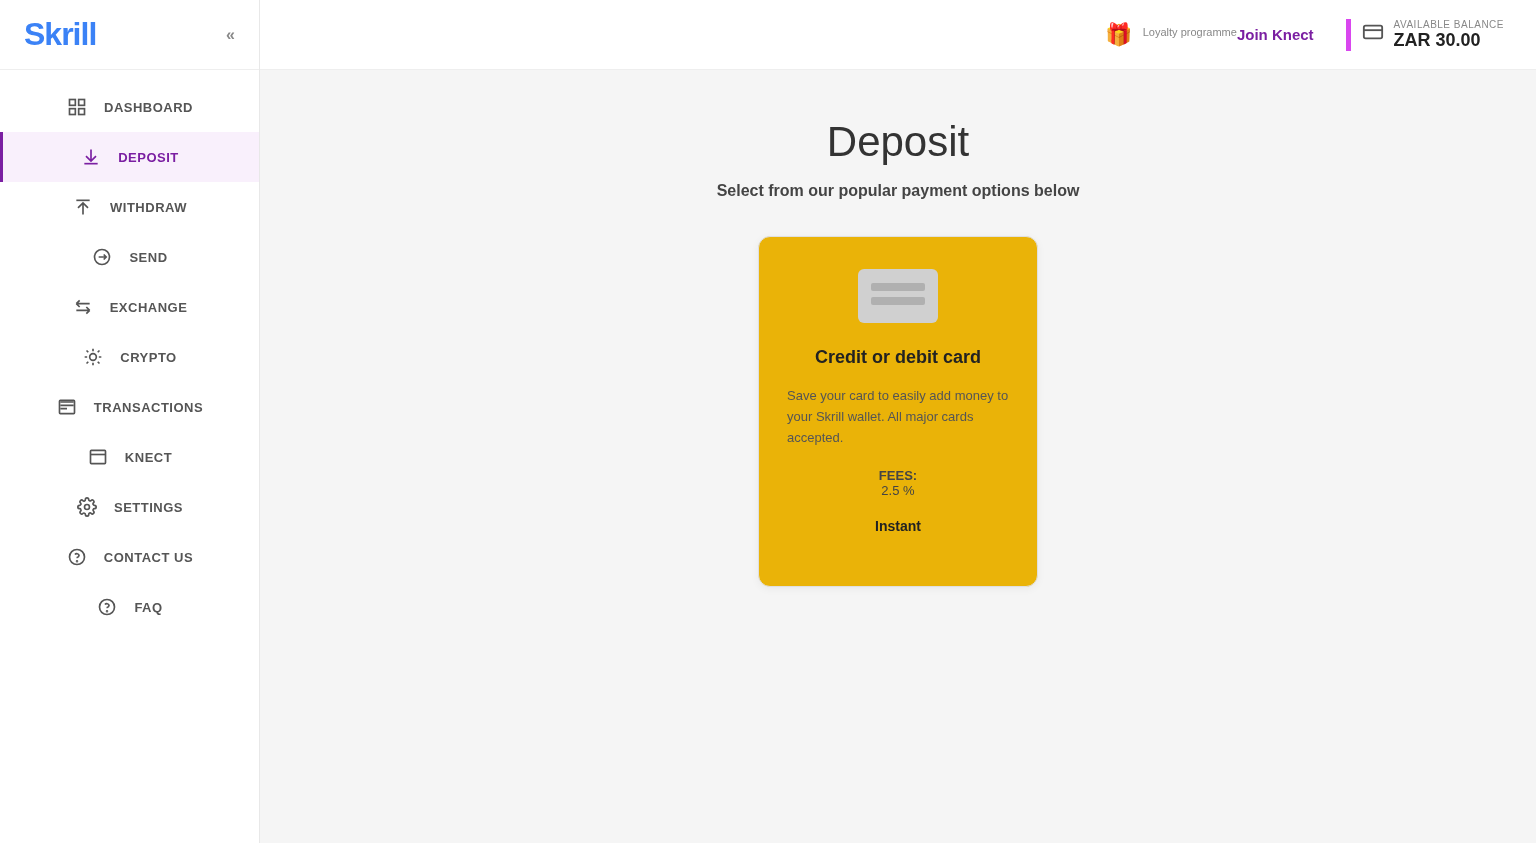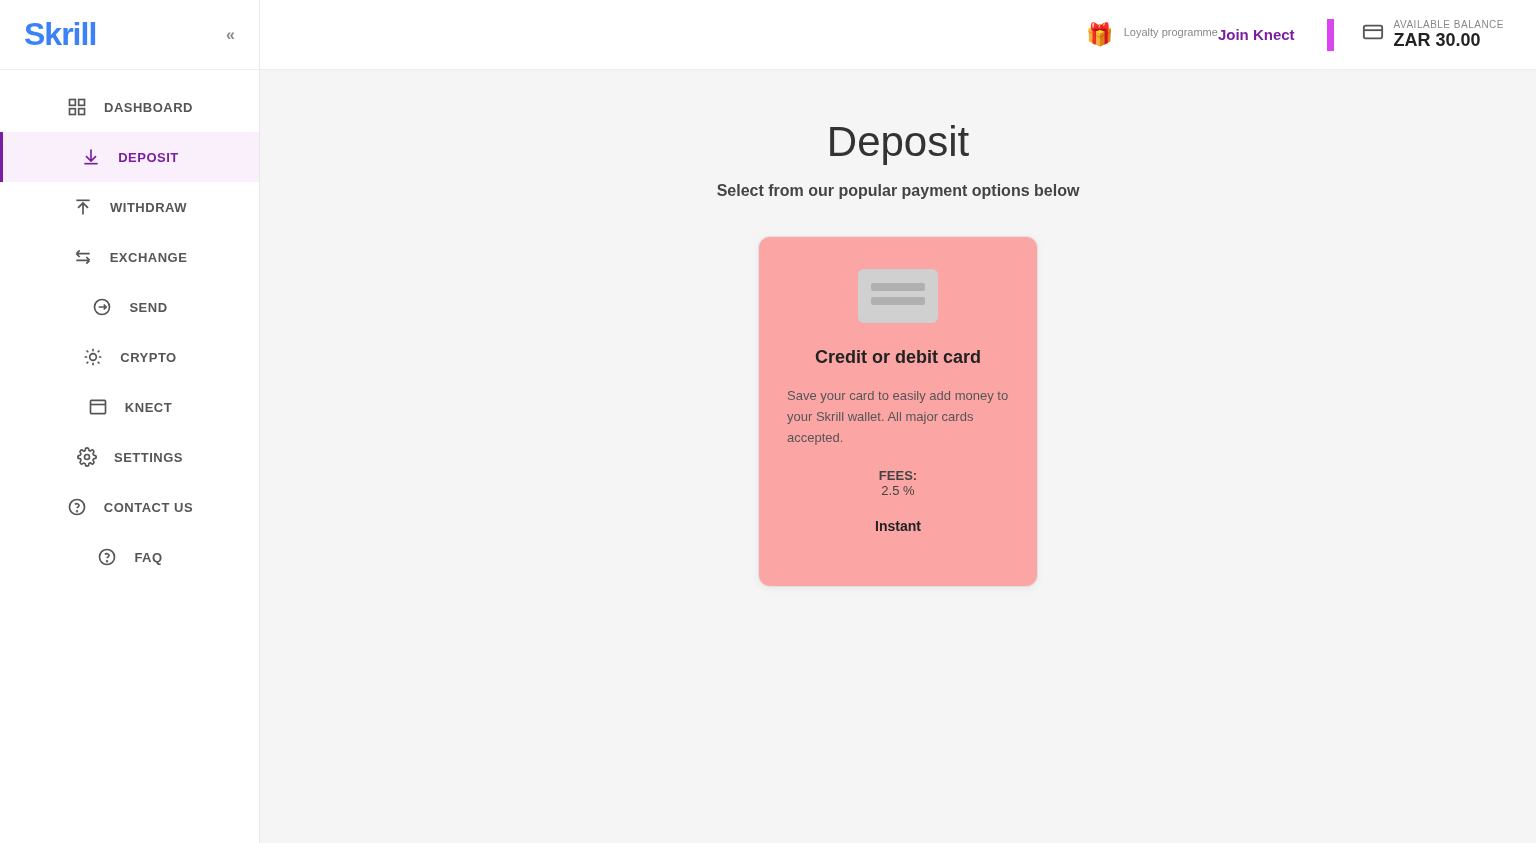--- a/index.html
+++ b/index.html
@@ -117,22 +117,22 @@
     .loyalty-link {
       font-size: 15px;
       font-weight: 700;
       color: #7b1fa2;
       cursor: pointer;
     }
     .balance-section {
       display: flex;
       align-items: center;
       gap: 10px;
-      border-left: 7px solid #d946ef;
-      padding-left: 28px;
+      border-left: 5px solid #d946ef;
+      padding-left: 11px;
     }
     .balance-icon {
       color: #555;
       font-size: 20px;
     }
     .balance-text-group {
       display: flex;
       flex-direction: column;
     }
     .balance-label {
@@ -163,21 +163,21 @@
     }
     .page-subtitle {
       font-size: 16px;
       color: #444;
       margin-bottom: 36px;
       font-weight: 700;
     }
 
     
     .payment-card {
-      background: #fca5a5;
+      background: #eab308;
       border-radius: 12px;
       border: 1px solid #e0e0e0;
       width: 280px;
       padding: 32px 28px 28px;
       display: flex;
       flex-direction: column;
       align-items: center;
       box-shadow: 0 2px 8px rgba(0,0,0,0.05);
     }
     .card-icon-area {
@@ -294,46 +294,55 @@
             <path d="M12 21V8M6 13l6-6 6 6"></path>
             <path d="M4 4h16"></path>
           </svg>
       </span>
       <span>WITHDRAW</span>
     </div>
 
     <div class="nav-item">
       <span class="nav-icon">
         <svg viewBox="0 0 24 24" fill="none" stroke="currentColor" stroke-width="2">
-            <path d="M4 8h16M4 8l4-4M4 8l4 4M20 16H4M20 16l-4-4M20 16l-4 4"></path>
-          </svg>
-      </span>
-      <span>EXCHANGE</span>
-    </div>
-
-    <div class="nav-item">
-      <span class="nav-icon">
-        <svg viewBox="0 0 24 24" fill="none" stroke="currentColor" stroke-width="2">
             <circle cx="12" cy="12" r="9"></circle>
             <path d="M8 12h8M14 9l3 3-3 3"></path>
           </svg>
       </span>
       <span>SEND</span>
     </div>
 
     <div class="nav-item">
       <span class="nav-icon">
         <svg viewBox="0 0 24 24" fill="none" stroke="currentColor" stroke-width="2">
+            <path d="M4 8h16M4 8l4-4M4 8l4 4M20 16H4M20 16l-4-4M20 16l-4 4"></path>
+          </svg>
+      </span>
+      <span>EXCHANGE</span>
+    </div>
+
+    <div class="nav-item">
+      <span class="nav-icon">
+        <svg viewBox="0 0 24 24" fill="none" stroke="currentColor" stroke-width="2">
             <circle cx="12" cy="12" r="4"></circle>
             <path d="M12 2v3M12 19v3M4.22 4.22l2.12 2.12M17.66 17.66l2.12 2.12M2 12h3M19 12h3M4.22 19.78l2.12-2.12M17.66 6.34l2.12-2.12"></path>
           </svg>
       </span>
       <span>CRYPTO</span>
     </div>
 
+    <div class="nav-item">
+      <span class="nav-icon">
+        <svg viewBox="0 0 24 24" fill="none" stroke="currentColor" stroke-width="2">
+            <path d="M4 6h16M4 10h16M4 14h8"></path>
+            <rect x="3" y="4" width="18" height="16" rx="1"></rect>
+          </svg>
+      </span>
+      <span>TRANSACTIONS</span>
+    </div>
 
     <div class="nav-item">
       <span class="nav-icon">
         <svg viewBox="0 0 24 24" fill="none" stroke="currentColor" stroke-width="2">
             <rect x="3" y="4" width="18" height="16" rx="1"></rect>
             <path d="M3 9h18"></path>
           </svg>
       </span>
       <span>KNECT</span>
     </div>

